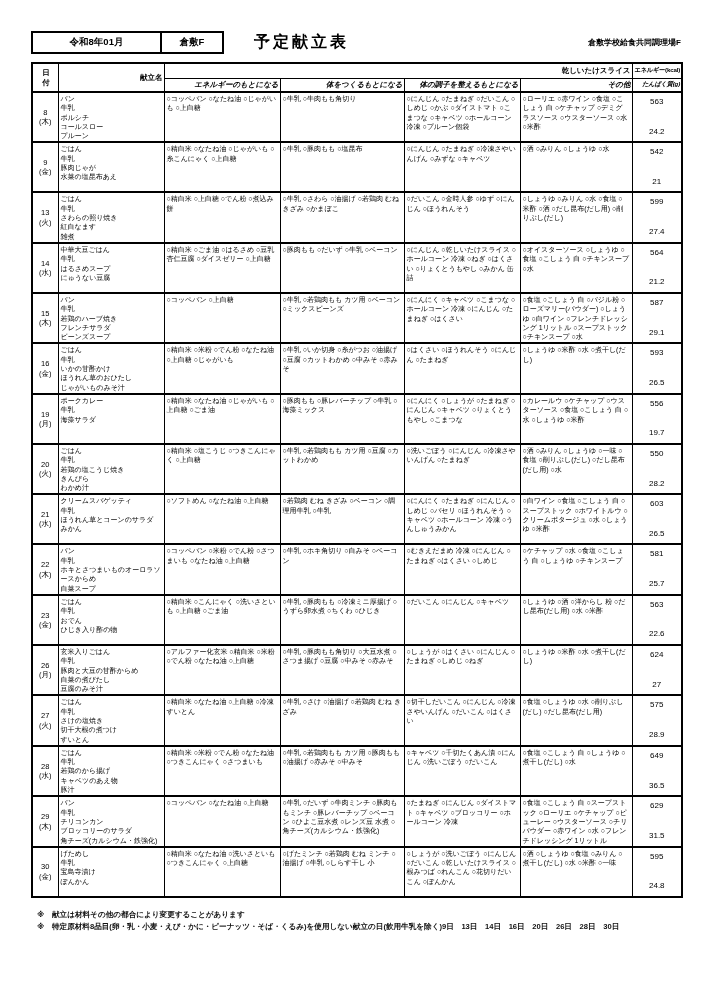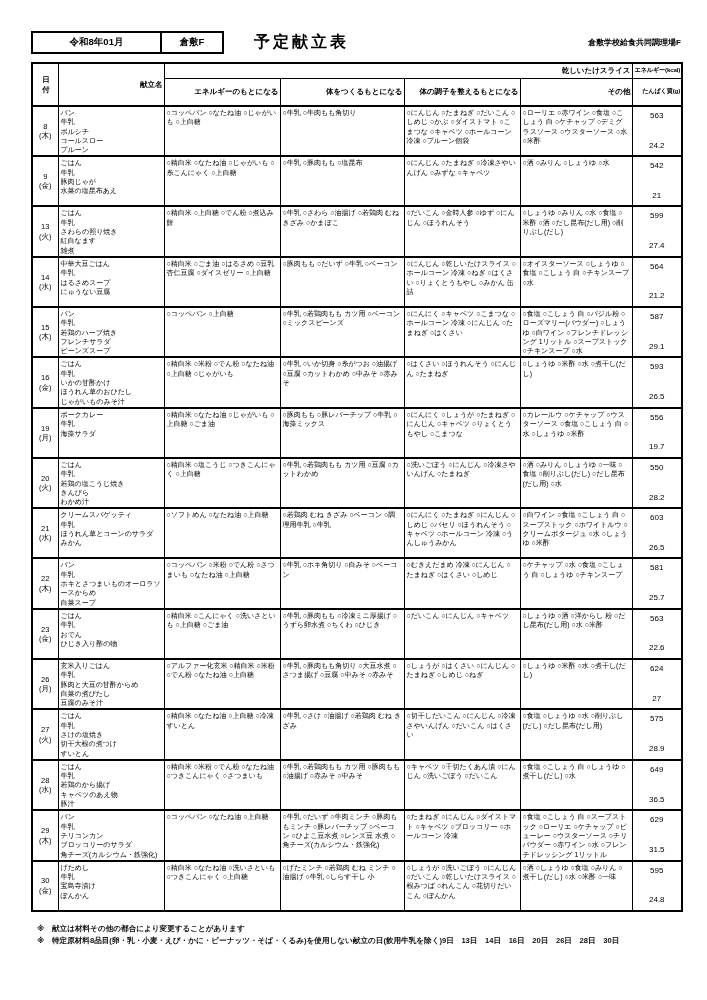--- a/index.html
+++ b/index.html
@@ -27,21 +27,21 @@
   tbody td{border-top:2px solid #000;}
   col.c-date{width:26px;}
   col.c-menu{width:106px;}
   col.c-energy{width:116px;}
   col.c-body{width:124px;}
   col.c-reg{width:116px;}
   col.c-other{width:112px;}
   col.c-kcal{width:50px;}
   th.kcal-h{font-size:6.2px;letter-spacing:-0.2px;font-weight:bold;}
   .vert-head{width:9px;margin:0 auto;word-break:break-all;line-height:1.25;}
-  tr.h1{height:15px;} tr.h2{height:28px;}
+  tr.h1{height:15px;} tr.h2{height:14px;font-style:italic;}
   td.date-cell{text-align:center;vertical-align:middle;font-size:7.5px;line-height:1.25;padding:0;}
   td.kcal-cell{position:relative;padding:16px;}
   .kcal-val{position:absolute;top:4px;left:0;right:0;text-align:center;font-size:8px;}
   .protein-val{position:absolute;bottom:4px;left:0;right:0;text-align:center;font-size:8px;}
   .cellc{min-height:46px;}
   .menu-line{white-space:normal;}
   
   .footnotes{margin-top:11px;padding-left:6px;}
   .footnote{font-size:7.6px;line-height:1.55;font-weight:bold;color:#111;}
 </style>

